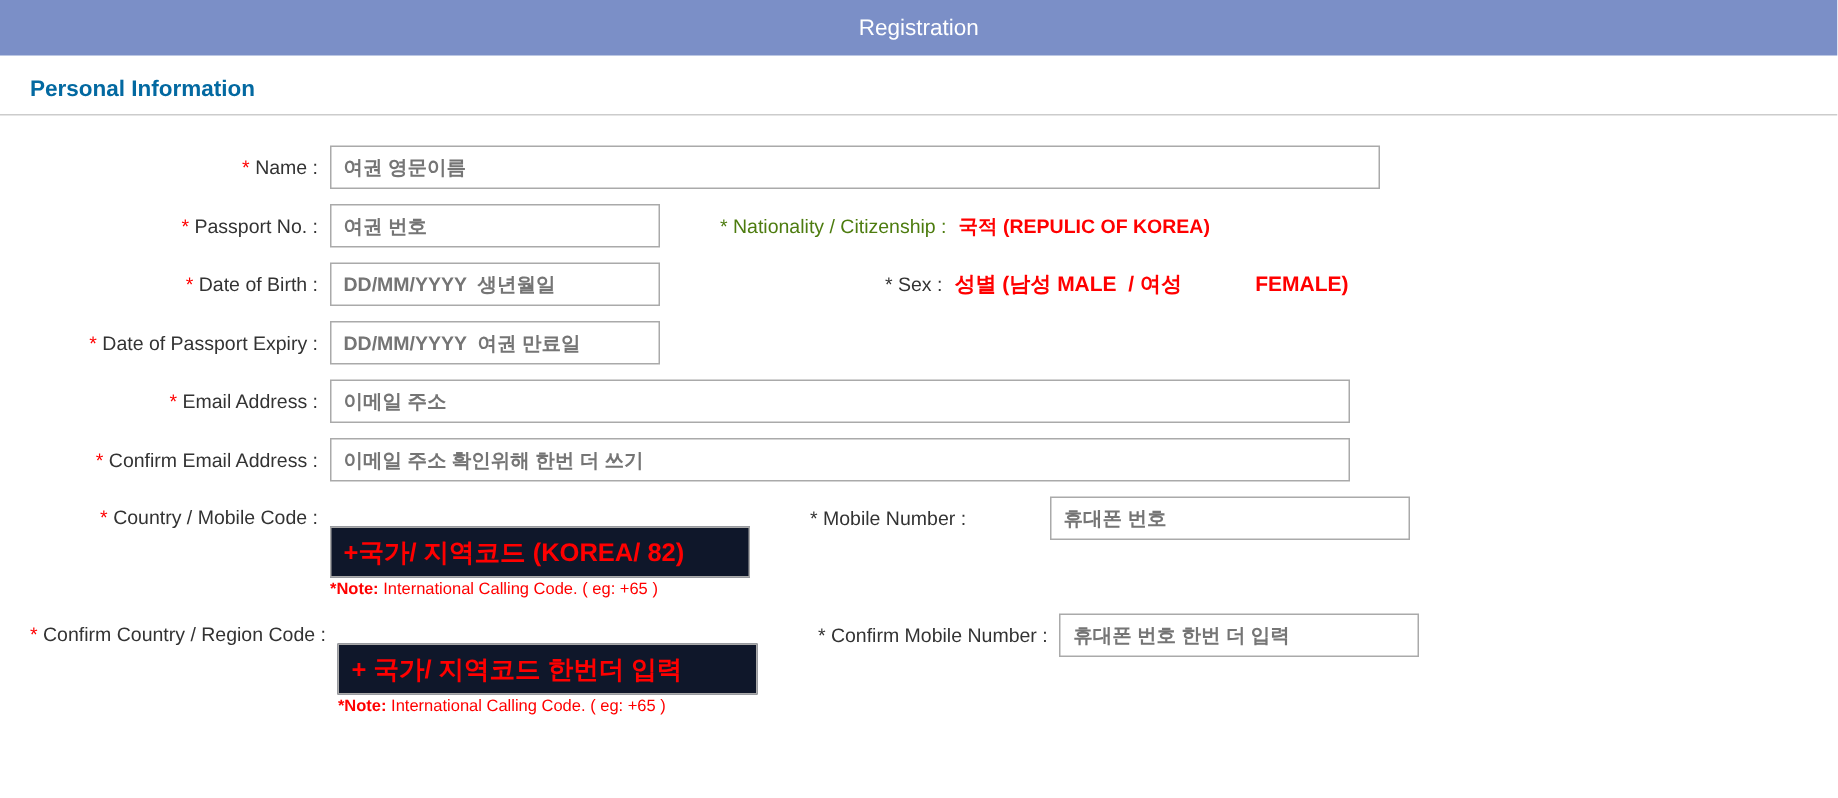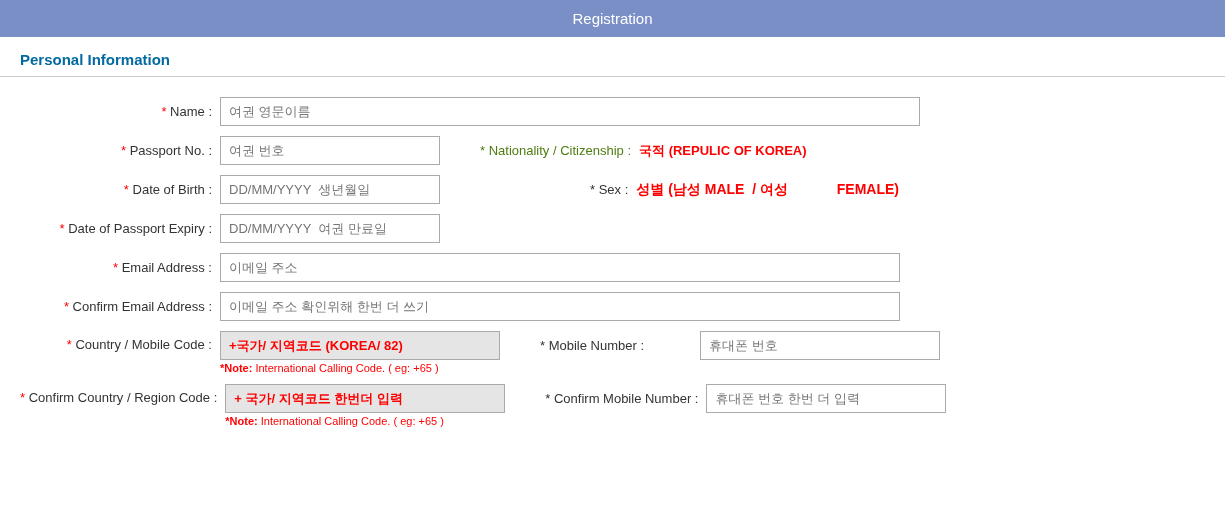--- a/index.html
+++ b/index.html
@@ -44,20 +44,21 @@
     .label-cell .required {
       color: red;
     }
     .input-field {
       border: 1px solid #aaa;
       padding: 6px 8px;
       font-size: 13px;
       color: red;
       background: white;
       outline: none;
+      font-weight: bold;
     }
     .input-wide {
       width: 700px;
     }
     .input-large {
       width: 680px;
     }
     .input-passport {
       width: 220px;
     }
@@ -87,25 +88,26 @@
       font-size: 13px;
       white-space: nowrap;
     }
     .country-code-section {
       display: flex;
       flex-direction: column;
     }
     .country-code-input {
       border: 1px solid #aaa;
       padding: 6px 8px;
-      font-size: 13px;
-      color: red;
-      background: #e5e5e5;
+      font-size: 17px;
+      color: red;
+      background: #0f172a;
       width: 280px;
       font-weight: bold;
+      margin-top: 20px;
     }
     .note-text {
       color: red;
       font-size: 11px;
       margin-top: 2px;
     }
     .note-text .note-bold {
       font-weight: bold;
     }
     .mobile-section {

